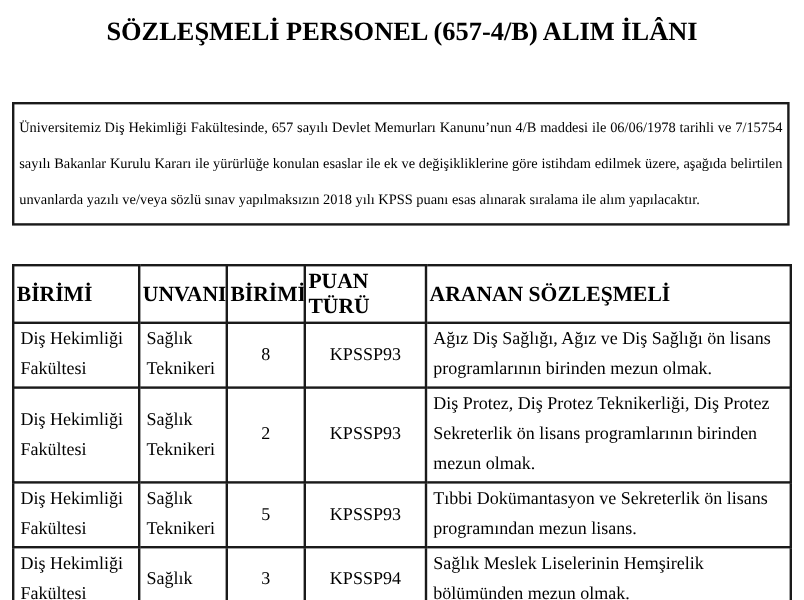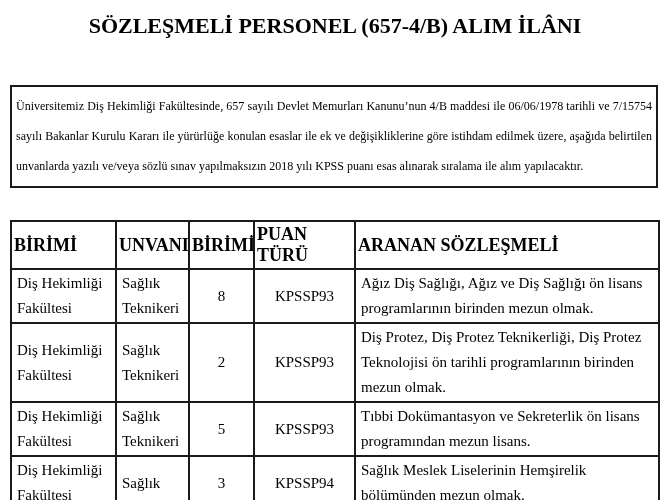--- a/index.html
+++ b/index.html
@@ -103,21 +103,21 @@
       <td>Sağlık Teknikeri</td>
       <td class="c-center">8</td>
       <td class="c-center">KPSSP93</td>
       <td>Ağız Diş Sağlığı, Ağız ve Diş Sağlığı ön lisans programlarının birinden mezun olmak.</td>
     </tr>
     <tr class="r2">
       <td>Diş Hekimliği Fakültesi</td>
       <td>Sağlık Teknikeri</td>
       <td class="c-center">2</td>
       <td class="c-center">KPSSP93</td>
-      <td>Diş Protez, Diş Protez Teknikerliği, Diş Protez Teknolojisi ön tarihli programlarının birinden mezun olmak.</td>
+      <td>Diş Protez, Diş Protez Teknikerliği, Diş Protez Sekreterlik ön lisans programlarının birinden mezun olmak.</td>
     </tr>
     <tr class="r3">
       <td>Diş Hekimliği Fakültesi</td>
       <td>Sağlık Teknikeri</td>
       <td class="c-center">5</td>
       <td class="c-center">KPSSP93</td>
       <td>Tıbbi Dokümantasyon ve Sekreterlik ön lisans programından mezun lisans.</td>
     </tr>
     <tr class="r4">
       <td>Diş Hekimliği Fakültesi</td>

